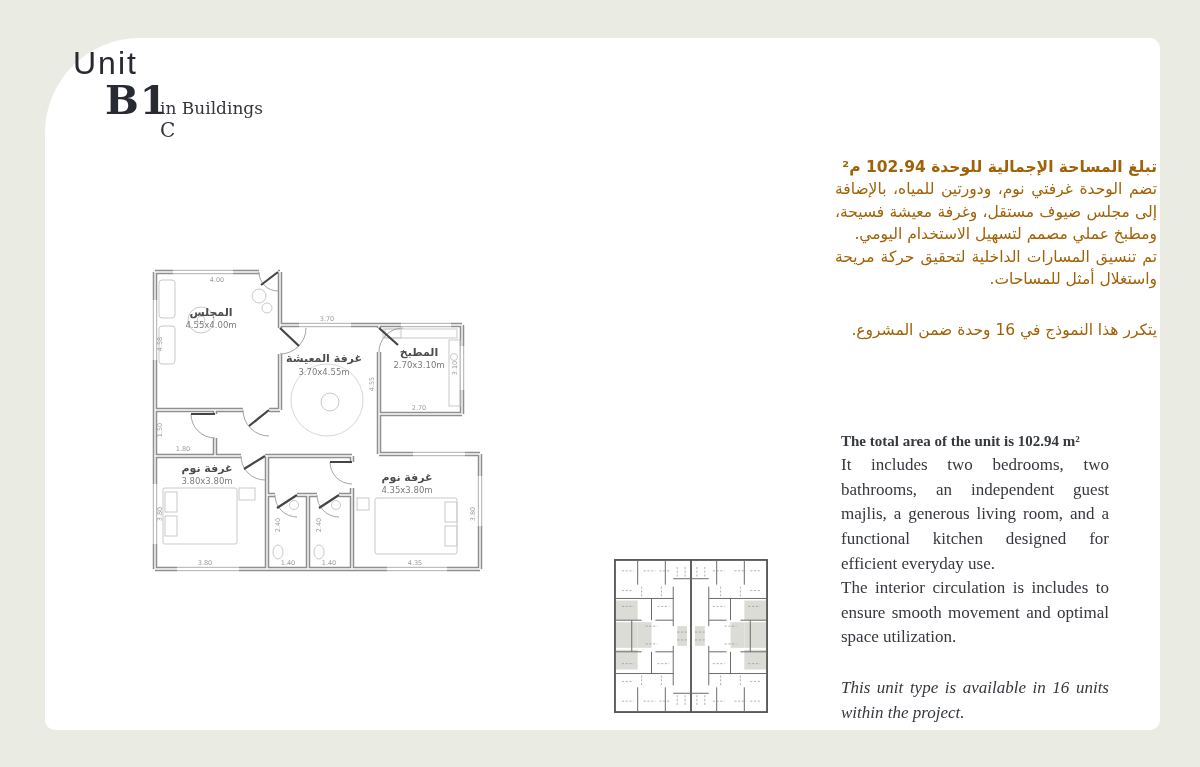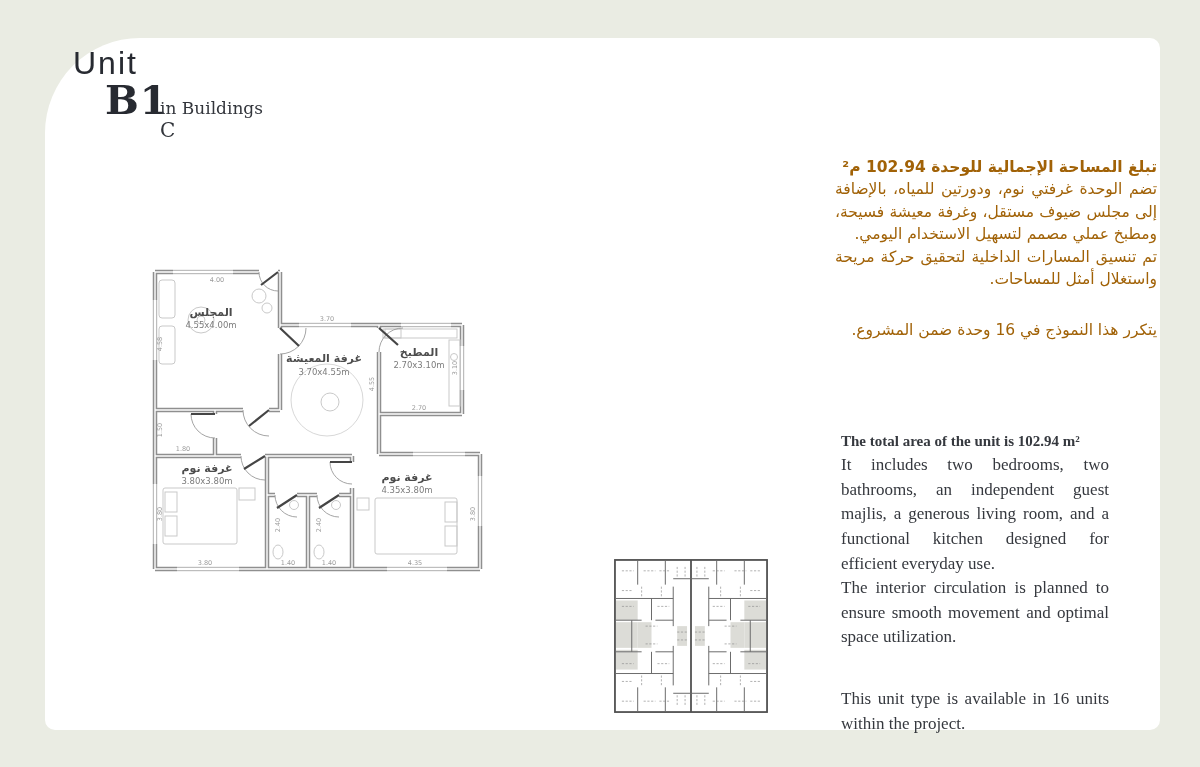--- a/index.html
+++ b/index.html
@@ -31,21 +31,21 @@
   .arabic .spaced{margin-top:28px;}
   
   .english{
     position:absolute;left:841px;top:429px;width:268px;
     text-align:justify;
     font-family:"Liberation Serif",serif;
     font-size:17px;line-height:1.45;color:#35383e;
   }
   .english p{margin:0;}
   .english .heading{font-weight:bold;font-size:15px;white-space:nowrap;line-height:1.6;}
-  .english .spaced{margin-top:37px;}
+  .english .spaced{margin-top:26px;font-style:italic;}
   
   .floorplan{position:absolute;left:147px;top:262px;width:345px;height:315px;}
   .keyplan{position:absolute;left:612px;top:557px;width:158px;height:158px;}
   svg text{font-family:"DejaVu Sans",sans-serif;}
   .room-name{font-size:11px;font-weight:bold;fill:#4c4c4c;}
   .room-size{font-size:8.5px;fill:#7c7c7c;}
   .dim{font-size:6.5px;fill:#9b9b9b;}
 </style>
 </head>
 <body>
@@ -230,15 +230,15 @@
 <div class="arabic">
   <p class="heading">تبلغ المساحة الإجمالية للوحدة 102.94 م²</p>
   <p>تضم الوحدة غرفتي نوم، ودورتين للمياه، بالإضافة إلى مجلس ضيوف مستقل، وغرفة معيشة فسيحة، ومطبخ عملي مصمم لتسهيل الاستخدام اليومي.</p>
   <p>تم تنسيق المسارات الداخلية لتحقيق حركة مريحة واستغلال أمثل للمساحات.</p>
   <p class="spaced">يتكرر هذا النموذج في 16 وحدة ضمن المشروع.</p>
 </div>
 
 <div class="english">
   <p class="heading">The total area of the unit is 102.94 m²</p>
   <p>It includes two bedrooms, two bathrooms, an independent guest majlis, a generous living room, and a functional kitchen designed for efficient everyday use.</p>
-  <p>The interior circulation is planned to ensure smooth movement and optimal space utilization.</p>
+  <p>The interior circulation is includes to ensure smooth movement and optimal space utilization.</p>
   <p class="spaced">This unit type is available in 16 units within the project.</p>
 </div>
 
 </body></html>

